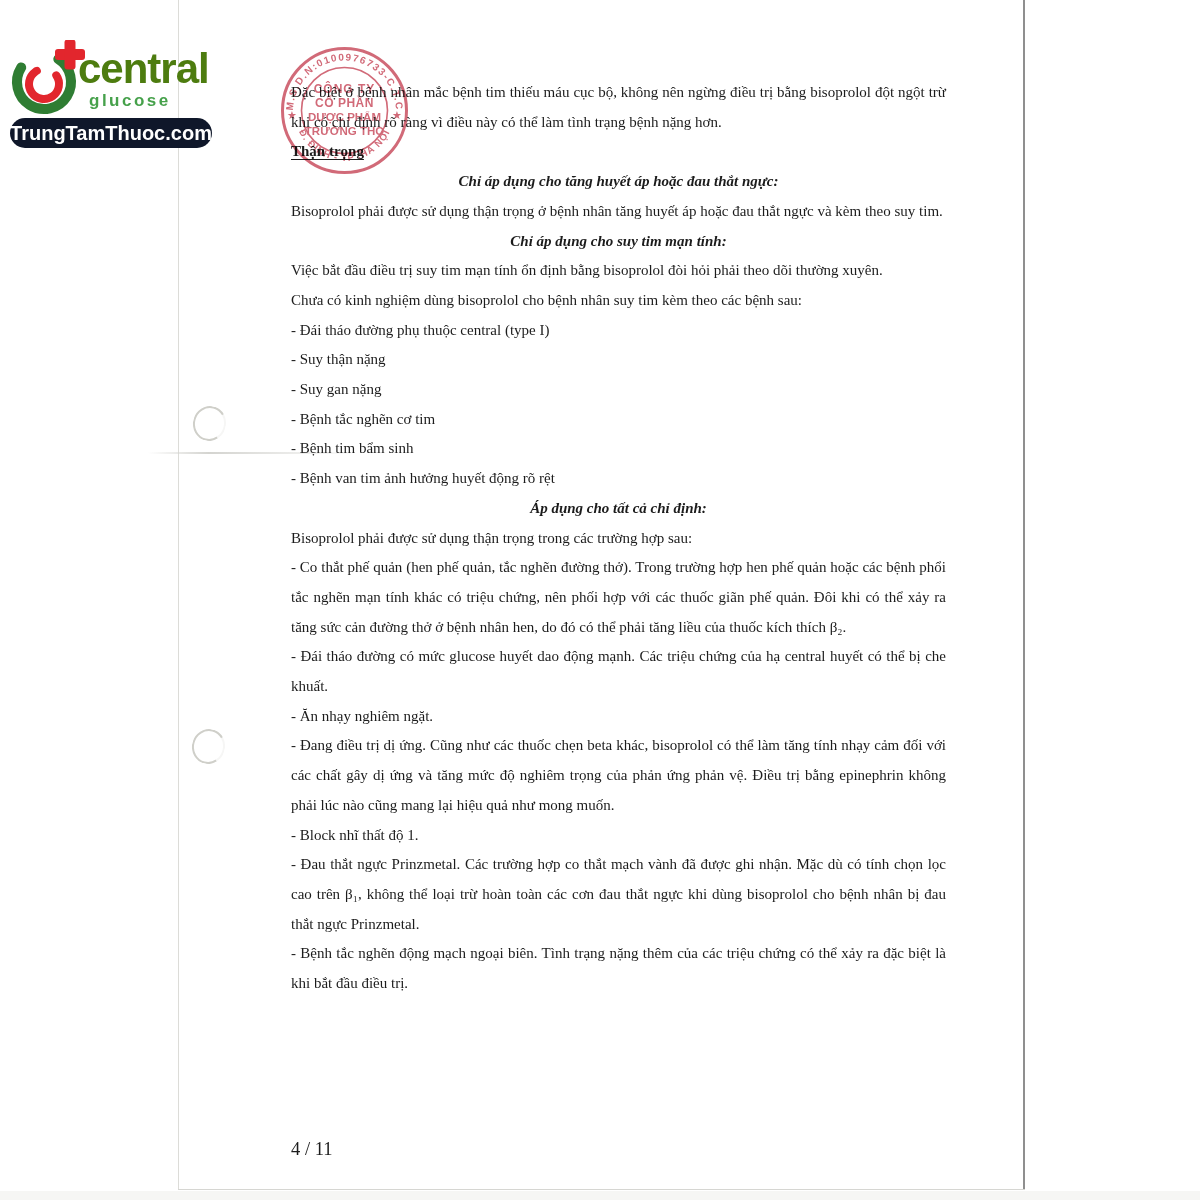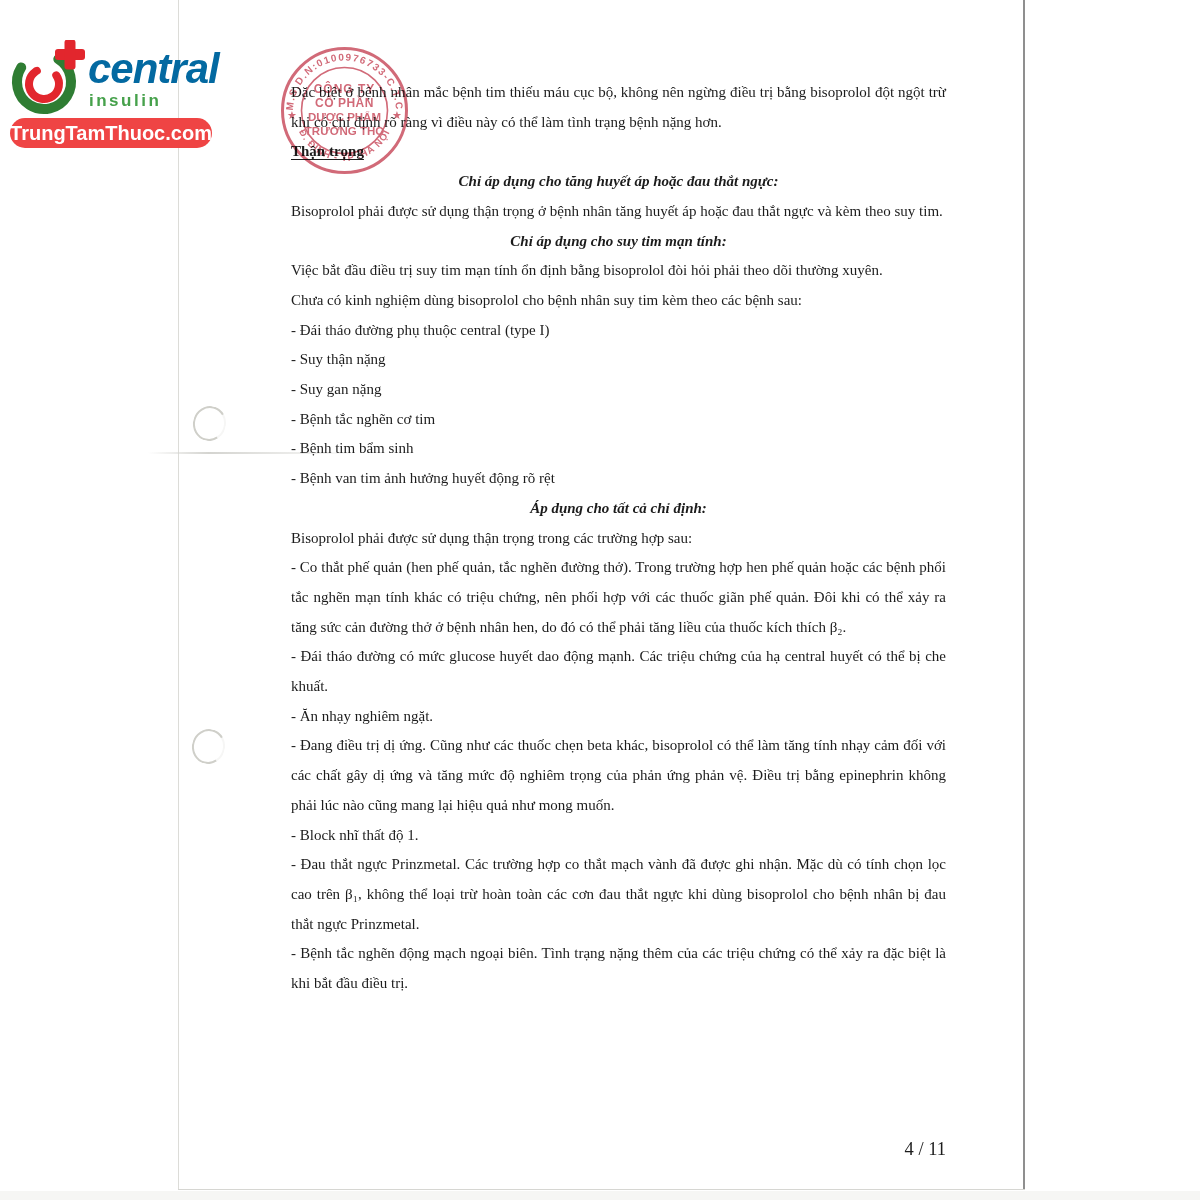--- a/index.html
+++ b/index.html
@@ -20,40 +20,40 @@
   .hole{position:absolute;width:29px;height:31px;border:2px solid #cfcfc9;border-radius:50%;
         border-right-color:rgba(207,207,201,0.18);transform:rotate(14deg);z-index:1;}
   .hole1{left:193px;top:406px;}
   .hole2{left:192px;top:729px;}
   .artifact-line{position:absolute;left:148px;top:452px;width:202px;height:2px;z-index:1;
         background:linear-gradient(90deg,rgba(208,208,204,0),#d4d4d0 30%,rgba(212,212,208,0.1));}
 
   
   .logo{position:absolute;left:8px;top:36px;width:212px;height:116px;z-index:6;}
   .logo-mark{position:absolute;left:0;top:4px;width:82px;height:82px;}
-  .logo-brand{position:absolute;left:80px;top:12px;font-family:"Liberation Sans","DejaVu Sans",sans-serif;
-        font-weight:bold;font-size:42px;line-height:1;color:#0369a1;letter-spacing:-1px;font-style:italic;}
+  .logo-brand{position:absolute;left:70px;top:12px;font-family:"Liberation Sans","DejaVu Sans",sans-serif;
+        font-weight:bold;font-size:42px;line-height:1;color:#4d7c0f;letter-spacing:-1px;}
   .logo-sub{position:absolute;left:81px;top:55px;font-family:"Liberation Sans","DejaVu Sans",sans-serif;
         font-weight:bold;font-size:17px;color:#46a14b;letter-spacing:2.5px;}
-  .logo-pill{position:absolute;left:2px;top:82px;width:202px;height:30px;background:#ef4444;border-radius:16px;
+  .logo-pill{position:absolute;left:2px;top:82px;width:202px;height:30px;background:#0f172a;border-radius:16px;
         color:#fff;font-family:"Liberation Sans","DejaVu Sans",sans-serif;font-weight:bold;font-size:20px;
         text-align:center;line-height:30px;}
 
   
   .stamp{position:absolute;left:279px;top:45px;width:131px;height:131px;z-index:5;
         opacity:0.8;mix-blend-mode:multiply;}
   .stamp text{fill:#c64456;font-family:"Liberation Sans","DejaVu Sans",sans-serif;font-weight:bold;}
 
   
   .content{position:absolute;left:291px;top:78px;width:655px;z-index:3;}
   .content p, .content h3, .content h4{margin:0;padding:0;font-size:15px;line-height:29.7px;}
   .t{text-align:justify;}
   .hu{font-weight:bold;text-decoration:underline;text-underline-offset:3px;}
   .hi{font-weight:bold;font-style:italic;text-align:center;}
-  .footer{position:absolute;left:291px;top:1139px;width:655px;text-align:right;font-size:18.5px;z-index:3;}
+  .footer{position:absolute;left:291px;top:1139px;width:655px;text-align:left;font-size:18.5px;z-index:3;}
 </style>
 </head>
 <body>
 
 <div class="page">
 
   <div class="edge-left"></div>
   <div class="edge-right"></div>
   <div class="edge-bottom"></div>
   <div class="below-strip"></div>
@@ -65,21 +65,21 @@
     <svg class="logo-mark" viewBox="0 0 82 82">
 
       <circle cx="36" cy="42" r="27" fill="none" stroke="#2f7d33" stroke-width="10" stroke-linecap="round" stroke-dasharray="127 43" transform="rotate(-58 36 42)"></circle>
 
       <circle cx="36" cy="44" r="15" fill="none" stroke="#e2262d" stroke-width="8" stroke-linecap="round" stroke-dasharray="72 23" transform="rotate(-35 36 44)"></circle>
 
       <rect x="47" y="9" width="30" height="11" rx="3" fill="#e2262d"></rect>
       <rect x="56.5" y="-0.5" width="11" height="30" rx="3" fill="#e2262d"></rect>
     </svg>
     <div class="logo-brand">central</div>
-    <div class="logo-sub">insulin</div>
+    <div class="logo-sub">glucose</div>
     <div class="logo-pill">TrungTamThuoc.com</div>
   </div>
 
   <svg class="stamp" viewBox="0 0 131 131">
     <defs>
       <path id="arcTop" d="M 15.8,80.5 A 51.5 51.5 0 1 1 115.2,80.5" fill="none"></path>
       <path id="arcBottom" d="M 18.5,83 A 50 50 0 0 0 112.5,83" fill="none"></path>
     </defs>
     <circle cx="65.5" cy="65.5" r="62" fill="none" stroke="#c64456" stroke-width="3"></circle>
     <circle cx="65.5" cy="65.5" r="43" fill="none" stroke="#c64456" stroke-width="1.6"></circle>

